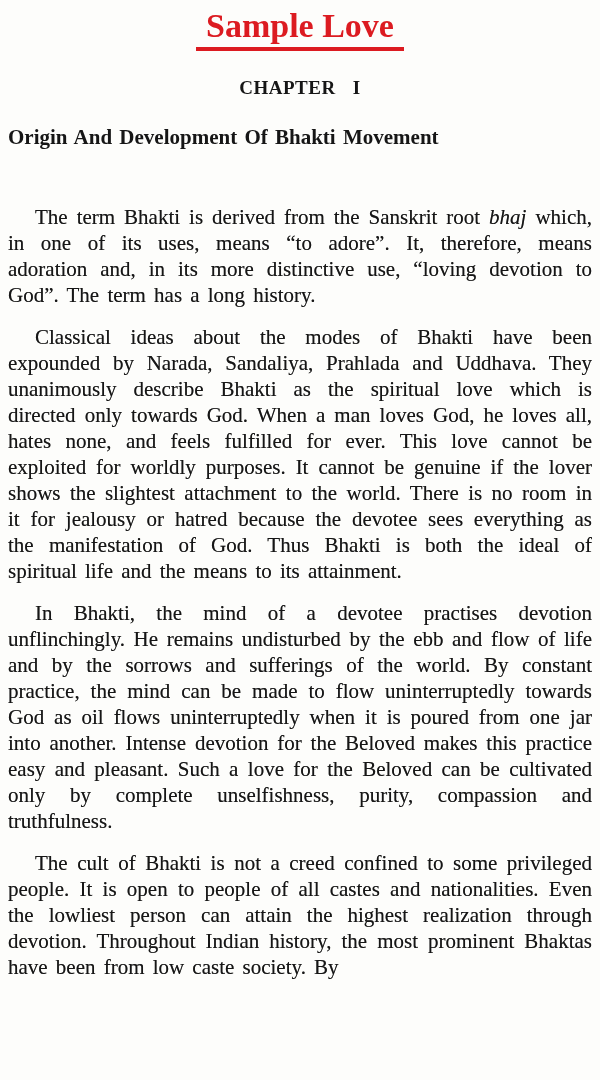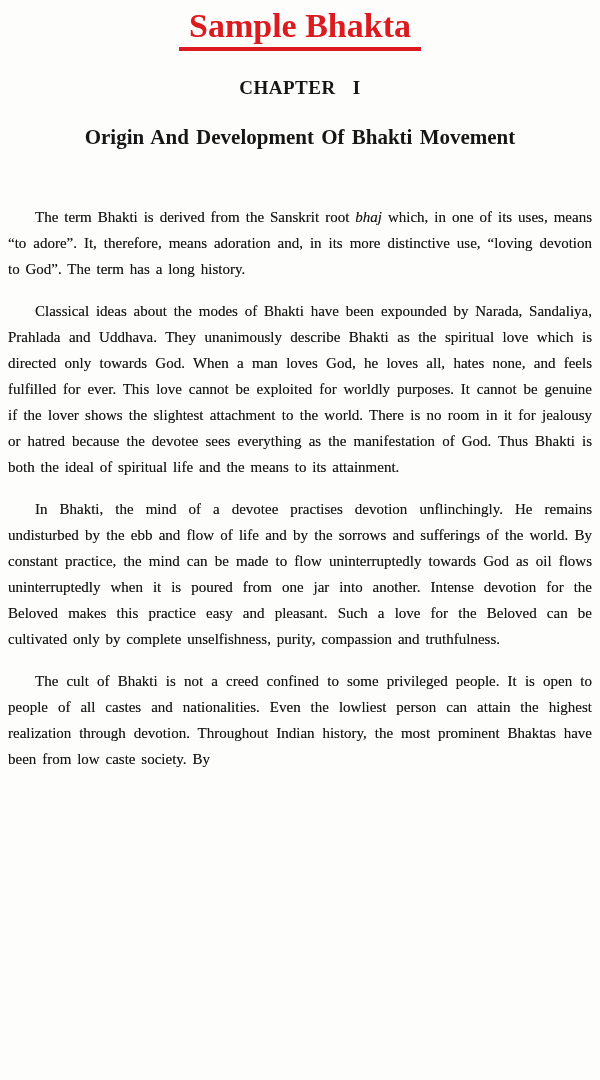--- a/index.html
+++ b/index.html
@@ -35,46 +35,46 @@
   .chapter {
     text-align: center;
     font-size: 19px;
     font-weight: bold;
     margin-top: 26px;
     word-spacing: 12px;
     letter-spacing: 0.5px;
     font-family: Liberation Serif, serif;
   }
   .subtitle {
-    text-align: center;
+    text-align: left;
     font-size: 21px;
     font-weight: bold;
     margin-top: 26px;
     word-spacing: 2px;
   }
   .content {
     margin-top: 54px;
   }
   .para {
-    font-size: 15px;
+    font-size: 21px;
     line-height: 26px;
     text-align: justify;
     text-indent: 27px;
     margin: 0 0 16px 0;
     word-spacing: 0.14em;
     text-shadow: 0 0 0.5px rgba(20,20,20,0.55);
   }
   .italic { font-style: italic; }
 </style>
 </head>
 <body>
 
 <div class="page">
   <div class="banner-wrap">
-    <span class="banner">Sample Bhakta</span>
+    <span class="banner">Sample Love</span>
   </div>
   <div class="chapter">CHAPTER I</div>
   <div class="subtitle">Origin And Development Of Bhakti Movement</div>
   <div class="content">
       <p class="para"><span>The term Bhakti is derived from the Sanskrit root </span><span class="italic">bhaj</span><span> which, in one of its uses, means “to adore”. It, therefore, means adoration and, in its more distinctive use, “loving devotion to God”.  The term has a long history.</span></p>
       <p class="para"><span>Classical ideas about the modes of Bhakti have been expounded by Narada, Sandaliya, Prahlada and Uddhava.  They unanimously describe Bhakti as the spiritual love which is directed only towards God.  When a man loves God, he loves all, hates none, and feels fulfilled for ever.  This love cannot be exploited for worldly purposes.  It cannot be genuine if the lover shows the slightest attachment to the world.  There is no room in it for jealousy or hatred because the devotee sees everything as the manifestation of God.  Thus Bhakti is both the ideal of spiritual life and the means to its attainment.</span></p>
       <p class="para"><span>In Bhakti, the mind of a devotee practises devotion unflinchingly.  He remains undisturbed by the ebb and flow of life and by the sorrows and sufferings of the world.  By constant practice, the mind can be made to flow uninterruptedly towards God as oil flows uninterruptedly when it is poured from one jar into another.  Intense devotion for the Beloved makes this practice easy and pleasant.  Such a love for the Beloved can be cultivated only by complete unselfishness, purity, compassion and truthfulness.</span></p>
       <p class="para"><span>The cult of Bhakti is not a creed confined to some privileged people.  It is open to people of all castes and nationalities.  Even the lowliest person can attain the highest realization through devotion.  Throughout Indian history, the most prominent Bhaktas have been from low caste society.  By</span></p>
     </div>
 </div>

